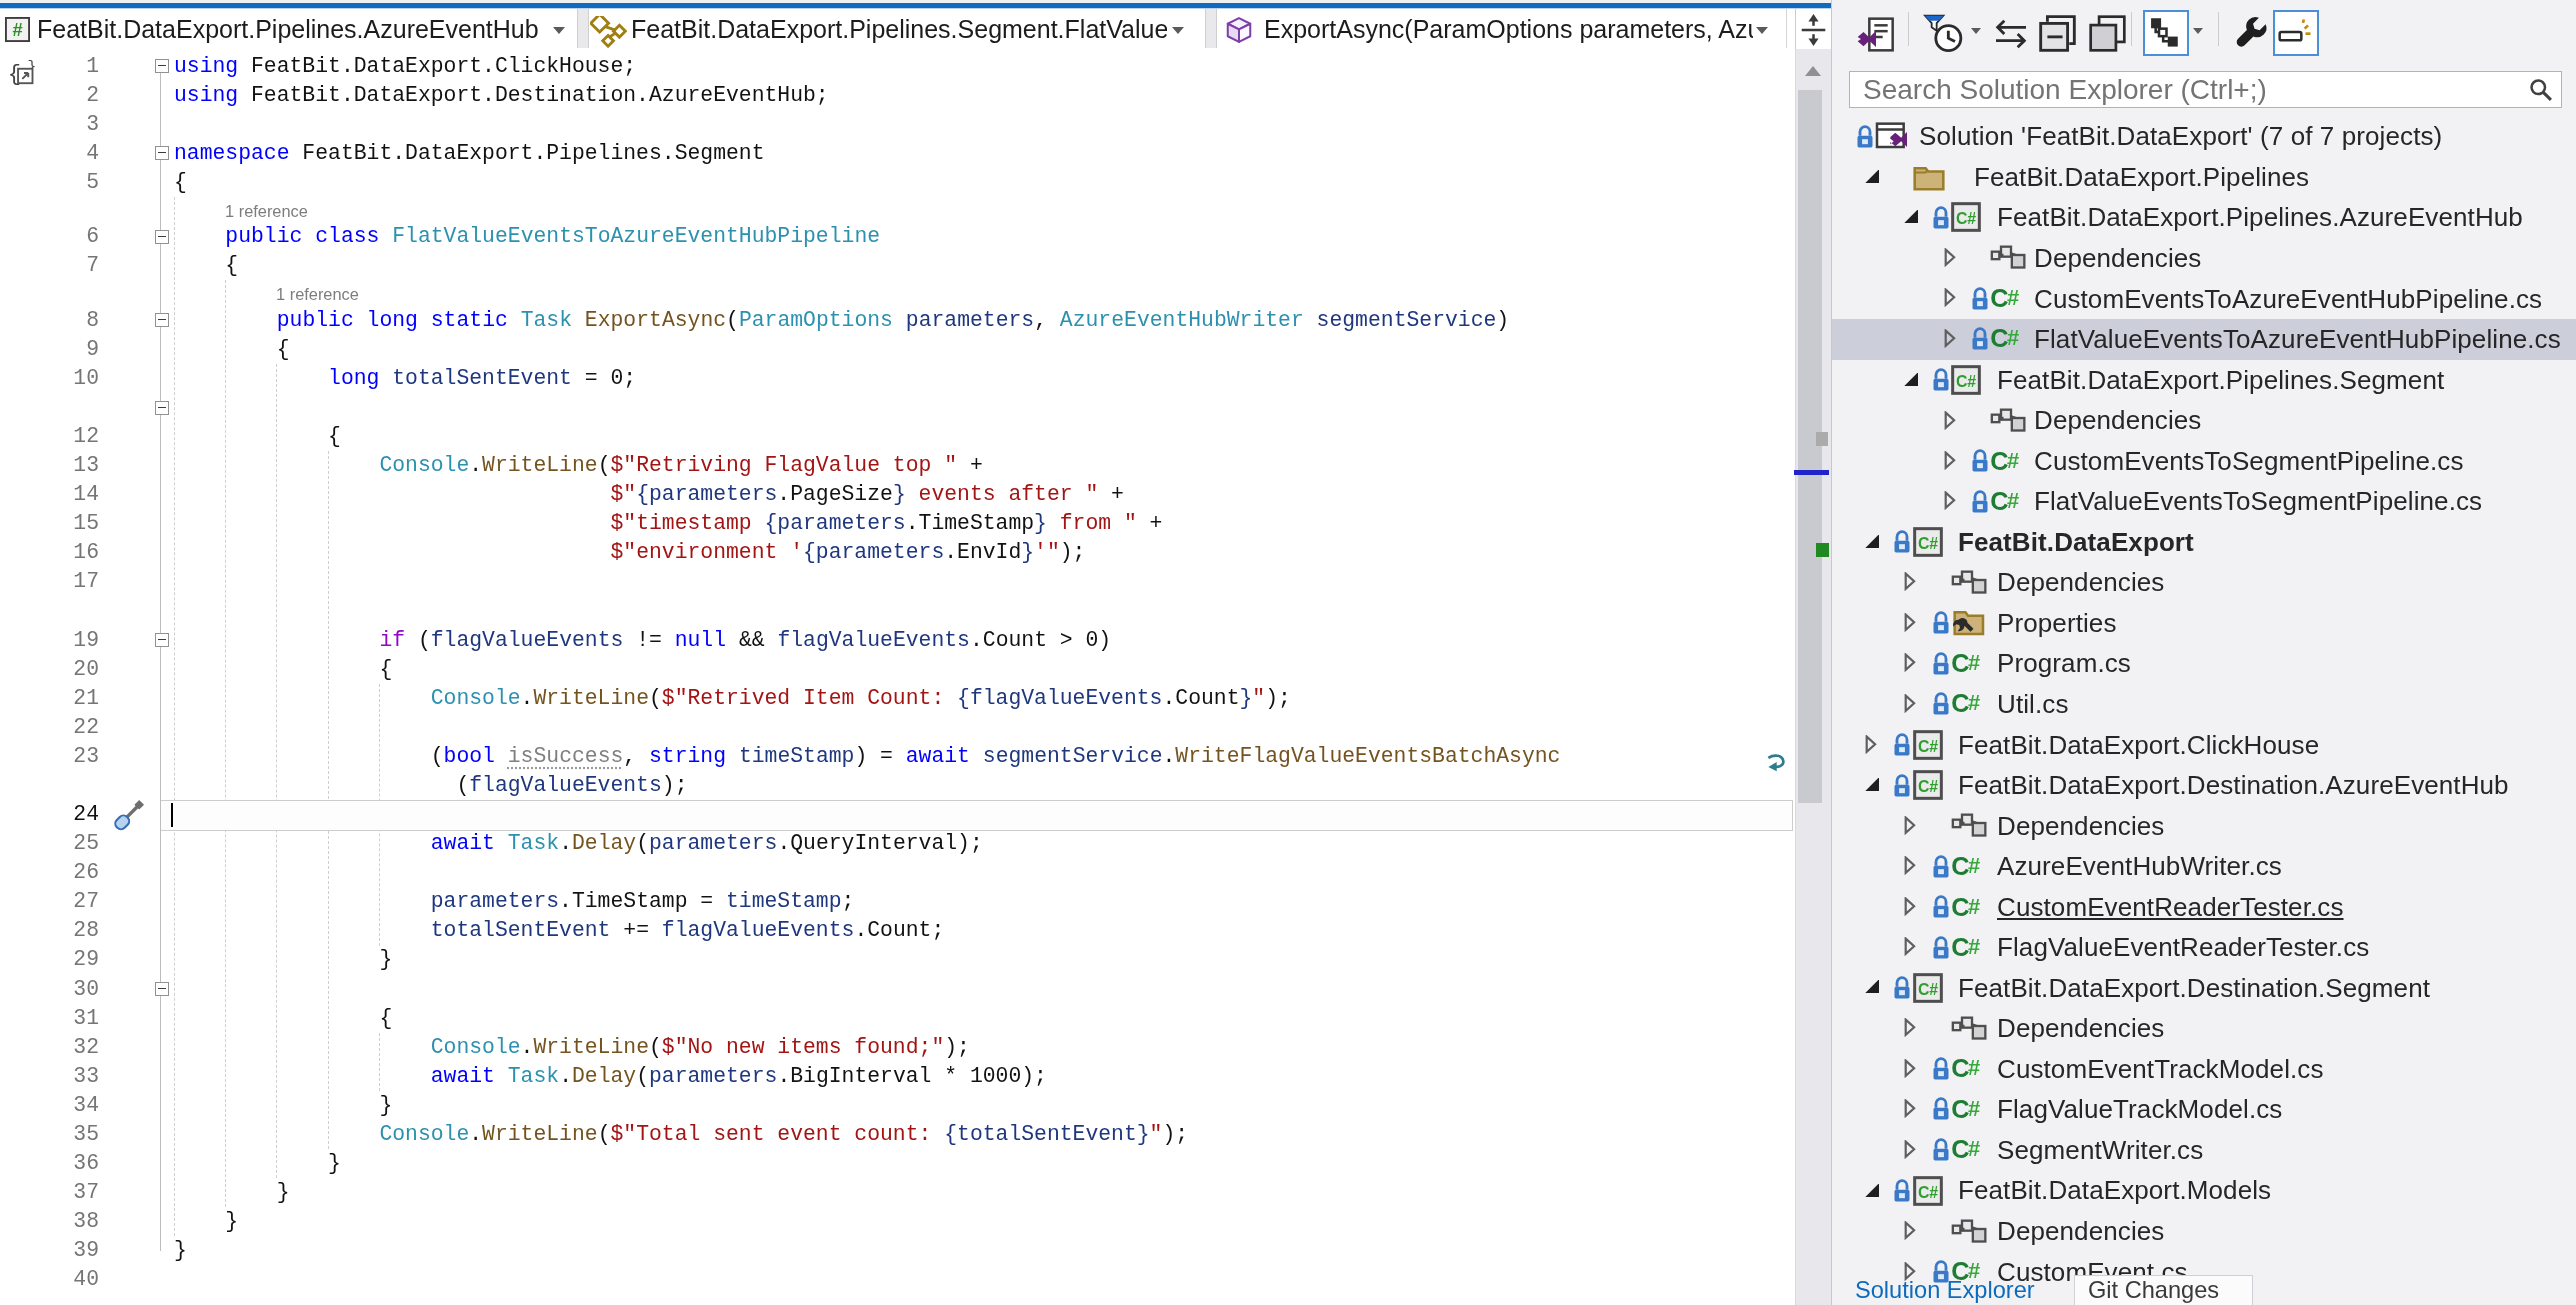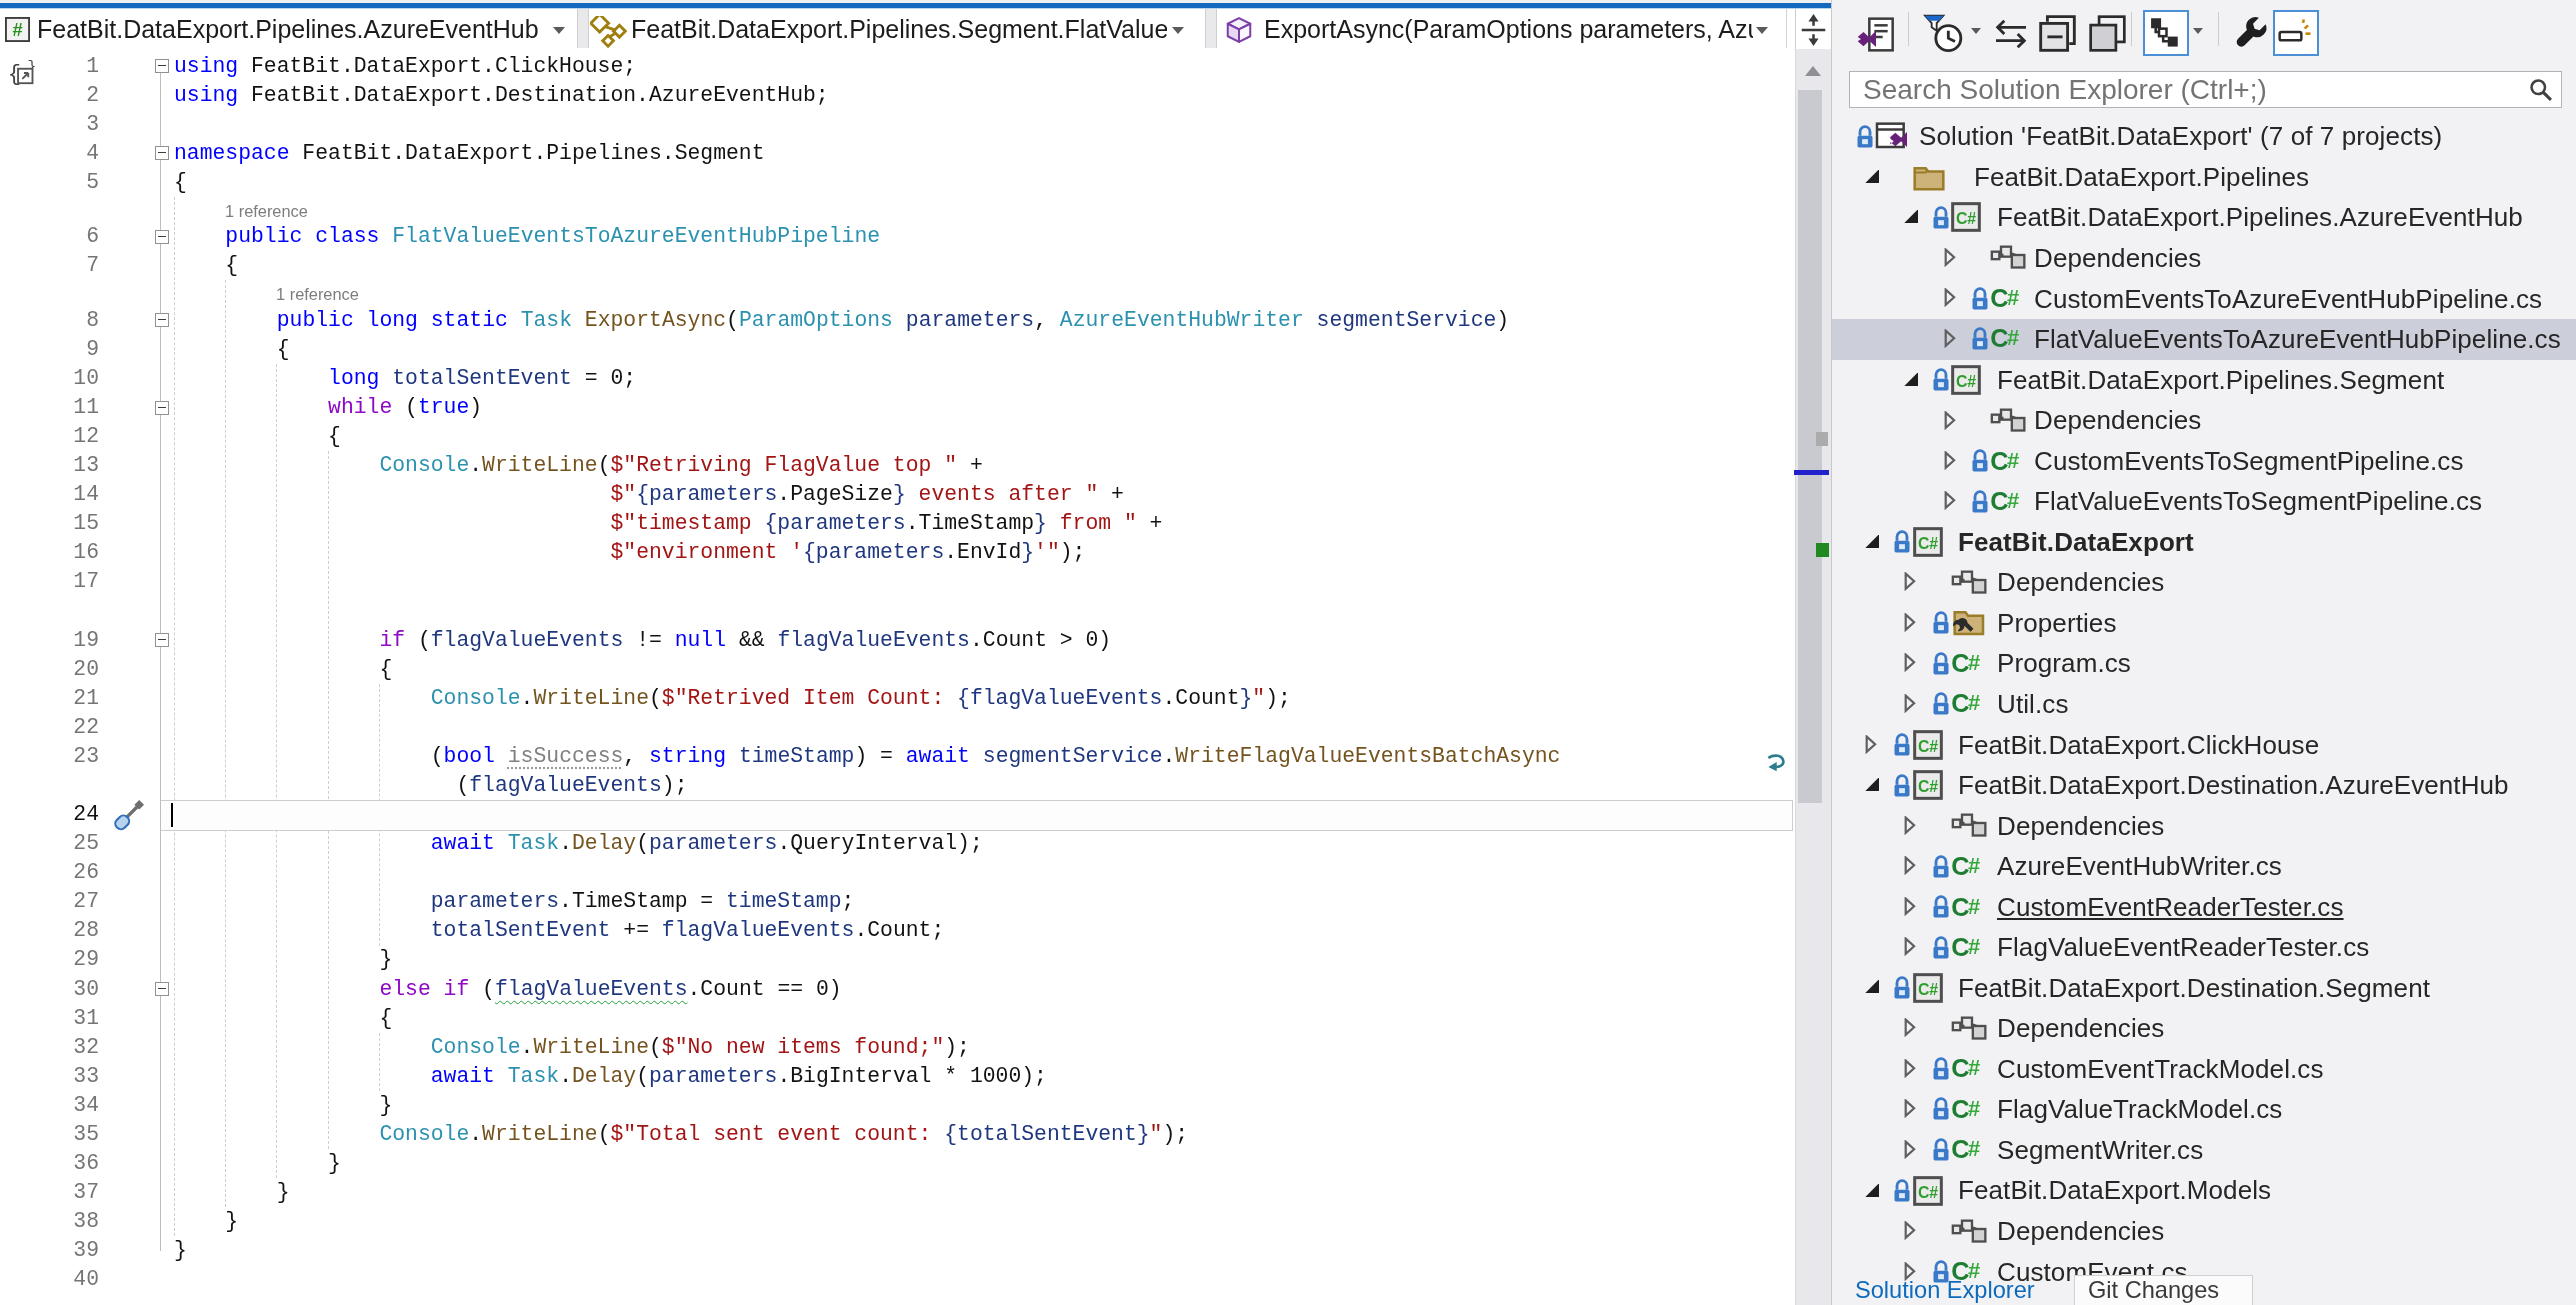--- a/index.html
+++ b/index.html
@@ -108,24 +108,20 @@
       <div class="code">        <span class="k">public</span> <span class="k">long</span> <span class="k">static</span> <span class="t">Task</span> <span class="m">ExportAsync</span>(<span class="t">ParamOptions</span> <span class="v">parameters</span>, <span class="t">AzureEventHubWriter</span> <span class="v">segmentService</span>)</div>
     </div>
 <div class="row" style="top:286px;">
       <div class="num" style="">9</div>
       <div class="code">        {</div>
     </div>
 <div class="row" style="top:315px;">
       <div class="num" style="">10</div>
       <div class="code">            <span class="k">long</span> <span class="v">totalSentEvent</span> = 0;</div>
     </div>
-<div class="row" style="top:344px;">
-      <div class="num" style="">11</div>
-      <div class="code">            <span class="c">while</span> (<span class="k">true</span>)</div>
-    </div>
 <div class="row" style="top:373px;">
       <div class="num" style="">12</div>
       <div class="code">            {</div>
     </div>
 <div class="row" style="top:402px;">
       <div class="num" style="">13</div>
       <div class="code">                <span class="t">Console</span>.<span class="m">WriteLine</span>(<span class="s">$"Retriving FlagValue top "</span> +</div>
     </div>
 <div class="row" style="top:431px;">
       <div class="num" style="">14</div>
@@ -185,21 +181,20 @@
 <div class="row" style="top:867px;">
       <div class="num" style="">28</div>
       <div class="code">                    <span class="v">totalSentEvent</span> += <span class="v">flagValueEvents</span>.Count;</div>
     </div>
 <div class="row" style="top:896px;">
       <div class="num" style="">29</div>
       <div class="code">                }</div>
     </div>
 <div class="row" style="top:926px;">
       <div class="num" style="">30</div>
-      <div class="code">                <span class="c">else</span> <span class="c">if</span> (<span class="vg">flagValueEvents</span>.Count == 0)</div>
     </div>
 <div class="row" style="top:955px;">
       <div class="num" style="">31</div>
       <div class="code">                {</div>
     </div>
 <div class="row" style="top:984px;">
       <div class="num" style="">32</div>
       <div class="code">                    <span class="t">Console</span>.<span class="m">WriteLine</span>(<span class="s">$"No new items found;"</span>);</div>
     </div>
 <div class="row" style="top:1013px;">

